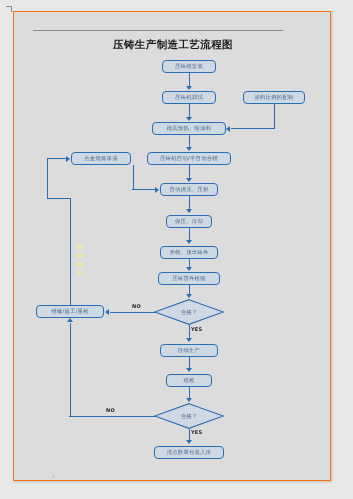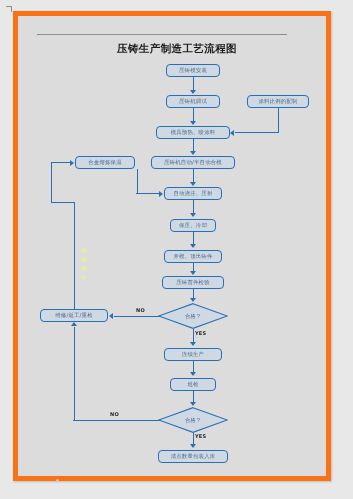--- a/index.html
+++ b/index.html
@@ -6,21 +6,21 @@
   body{
     width:353px;height:499px;
     background:#e8e8e8;
     font-family:"DejaVu Sans","Liberation Sans",sans-serif;
     overflow:hidden;
   }
   #page{
     position:absolute;left:13px;top:11px;
     width:318px;height:470px;
     background:#dcdcdc;
-    border:5px solid #f97316;
+    border:1px solid #f97316;
     box-sizing:border-box;
     box-shadow:1px 1px 2px rgba(0,0,0,0.18);
   }
   #hr{
     position:absolute;left:19px;top:18px;width:250px;height:1px;
     background:#8d8d8d;
   }
   #title{
     position:absolute;left:0;top:26px;width:318px;
     text-align:center;

